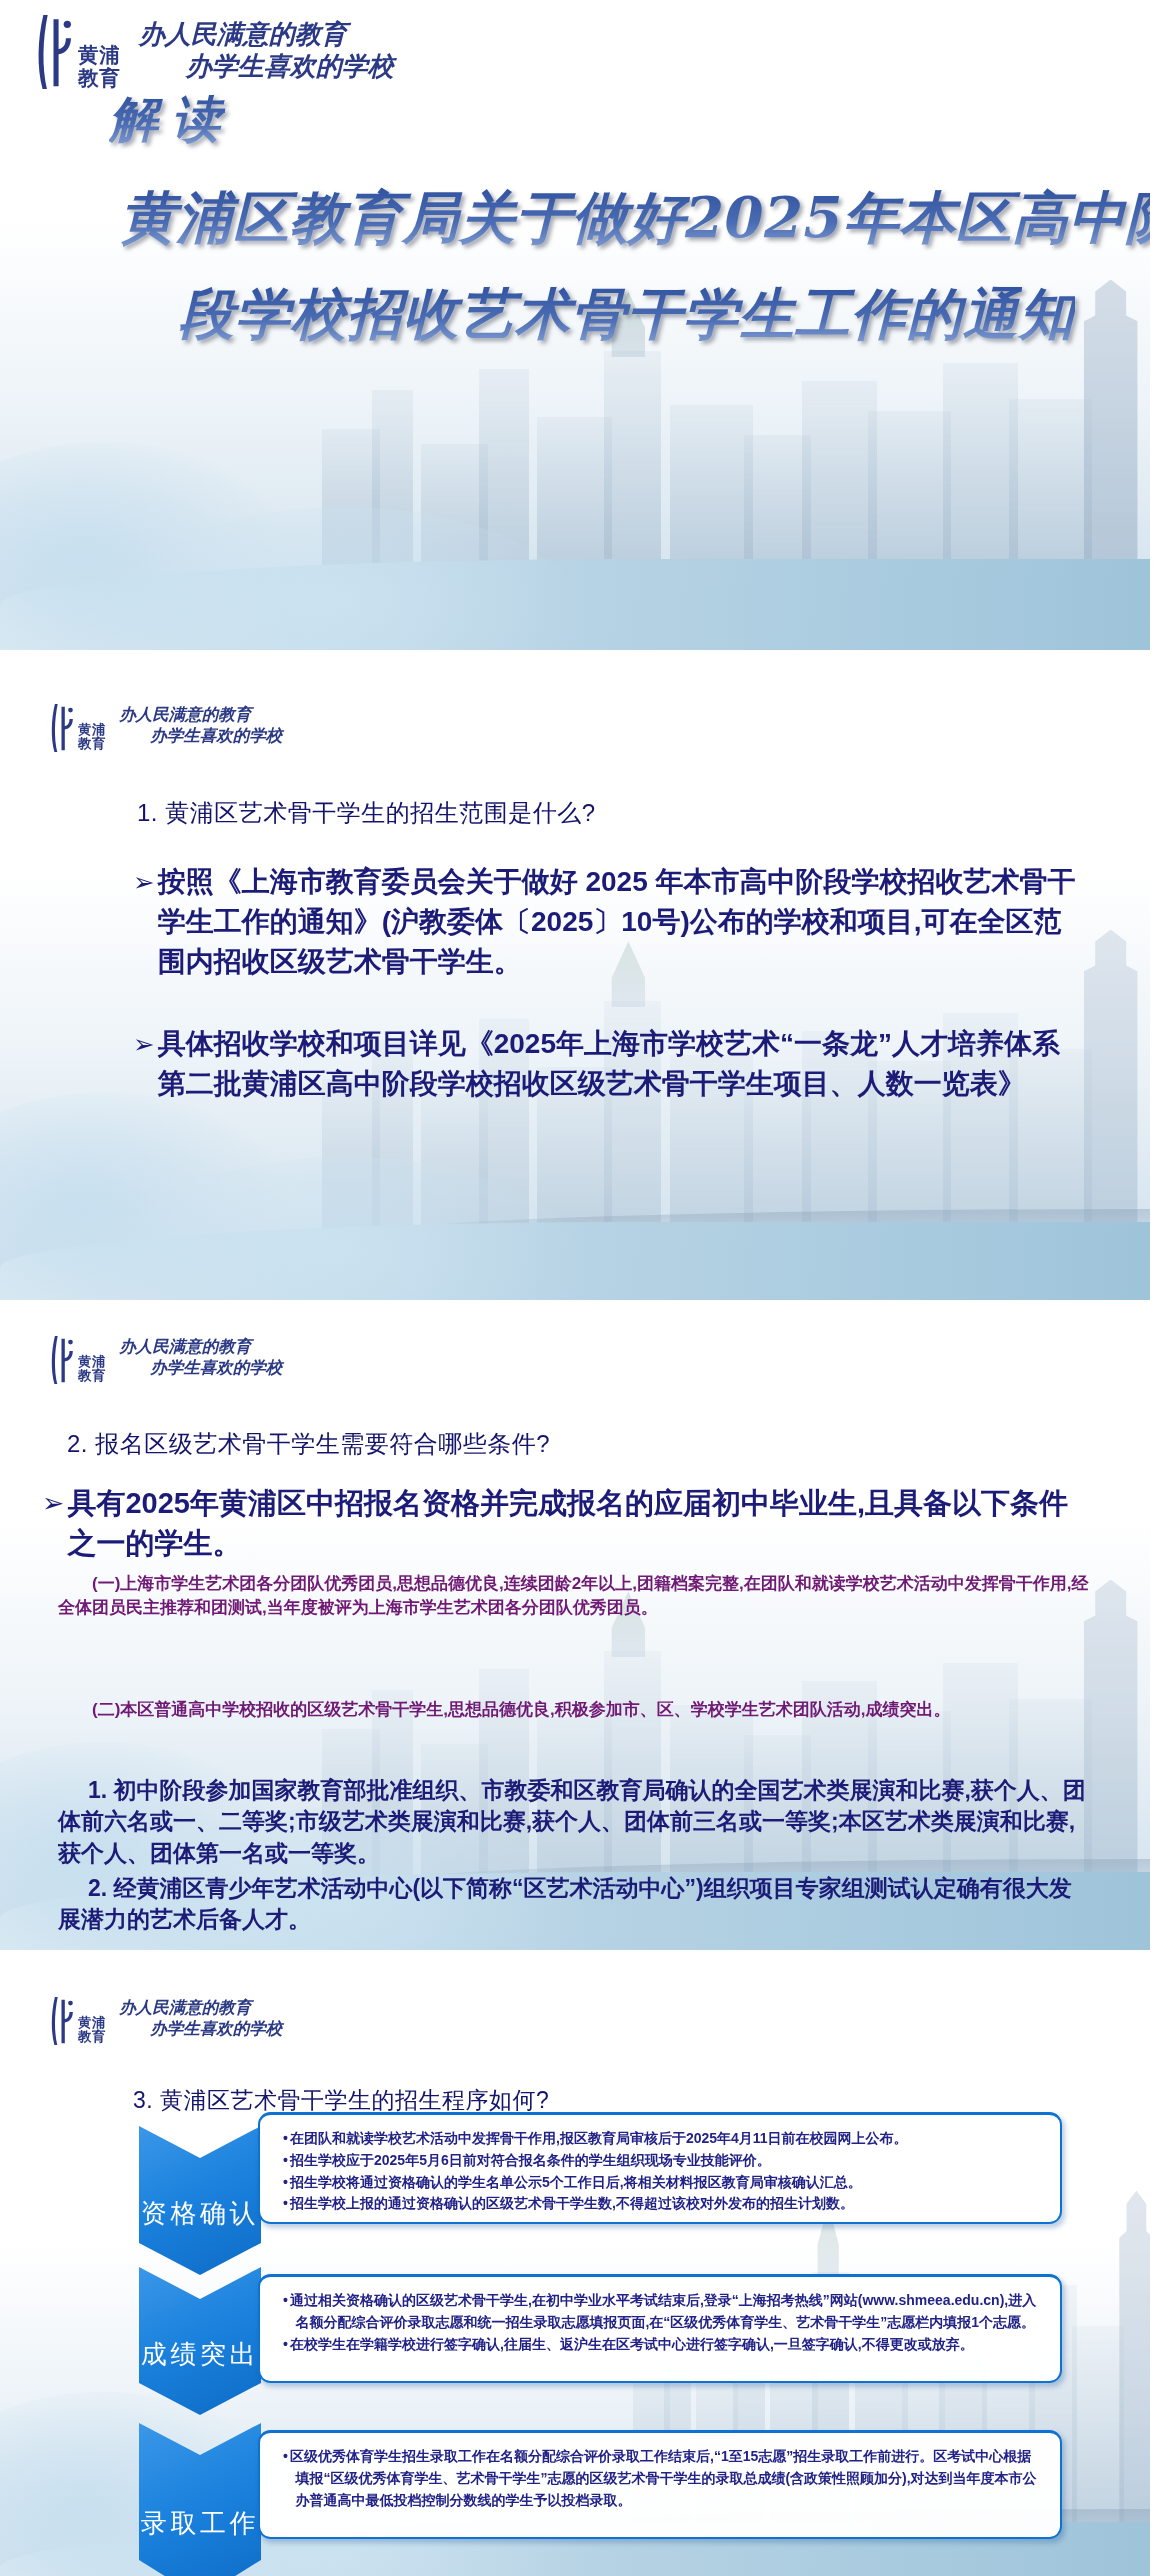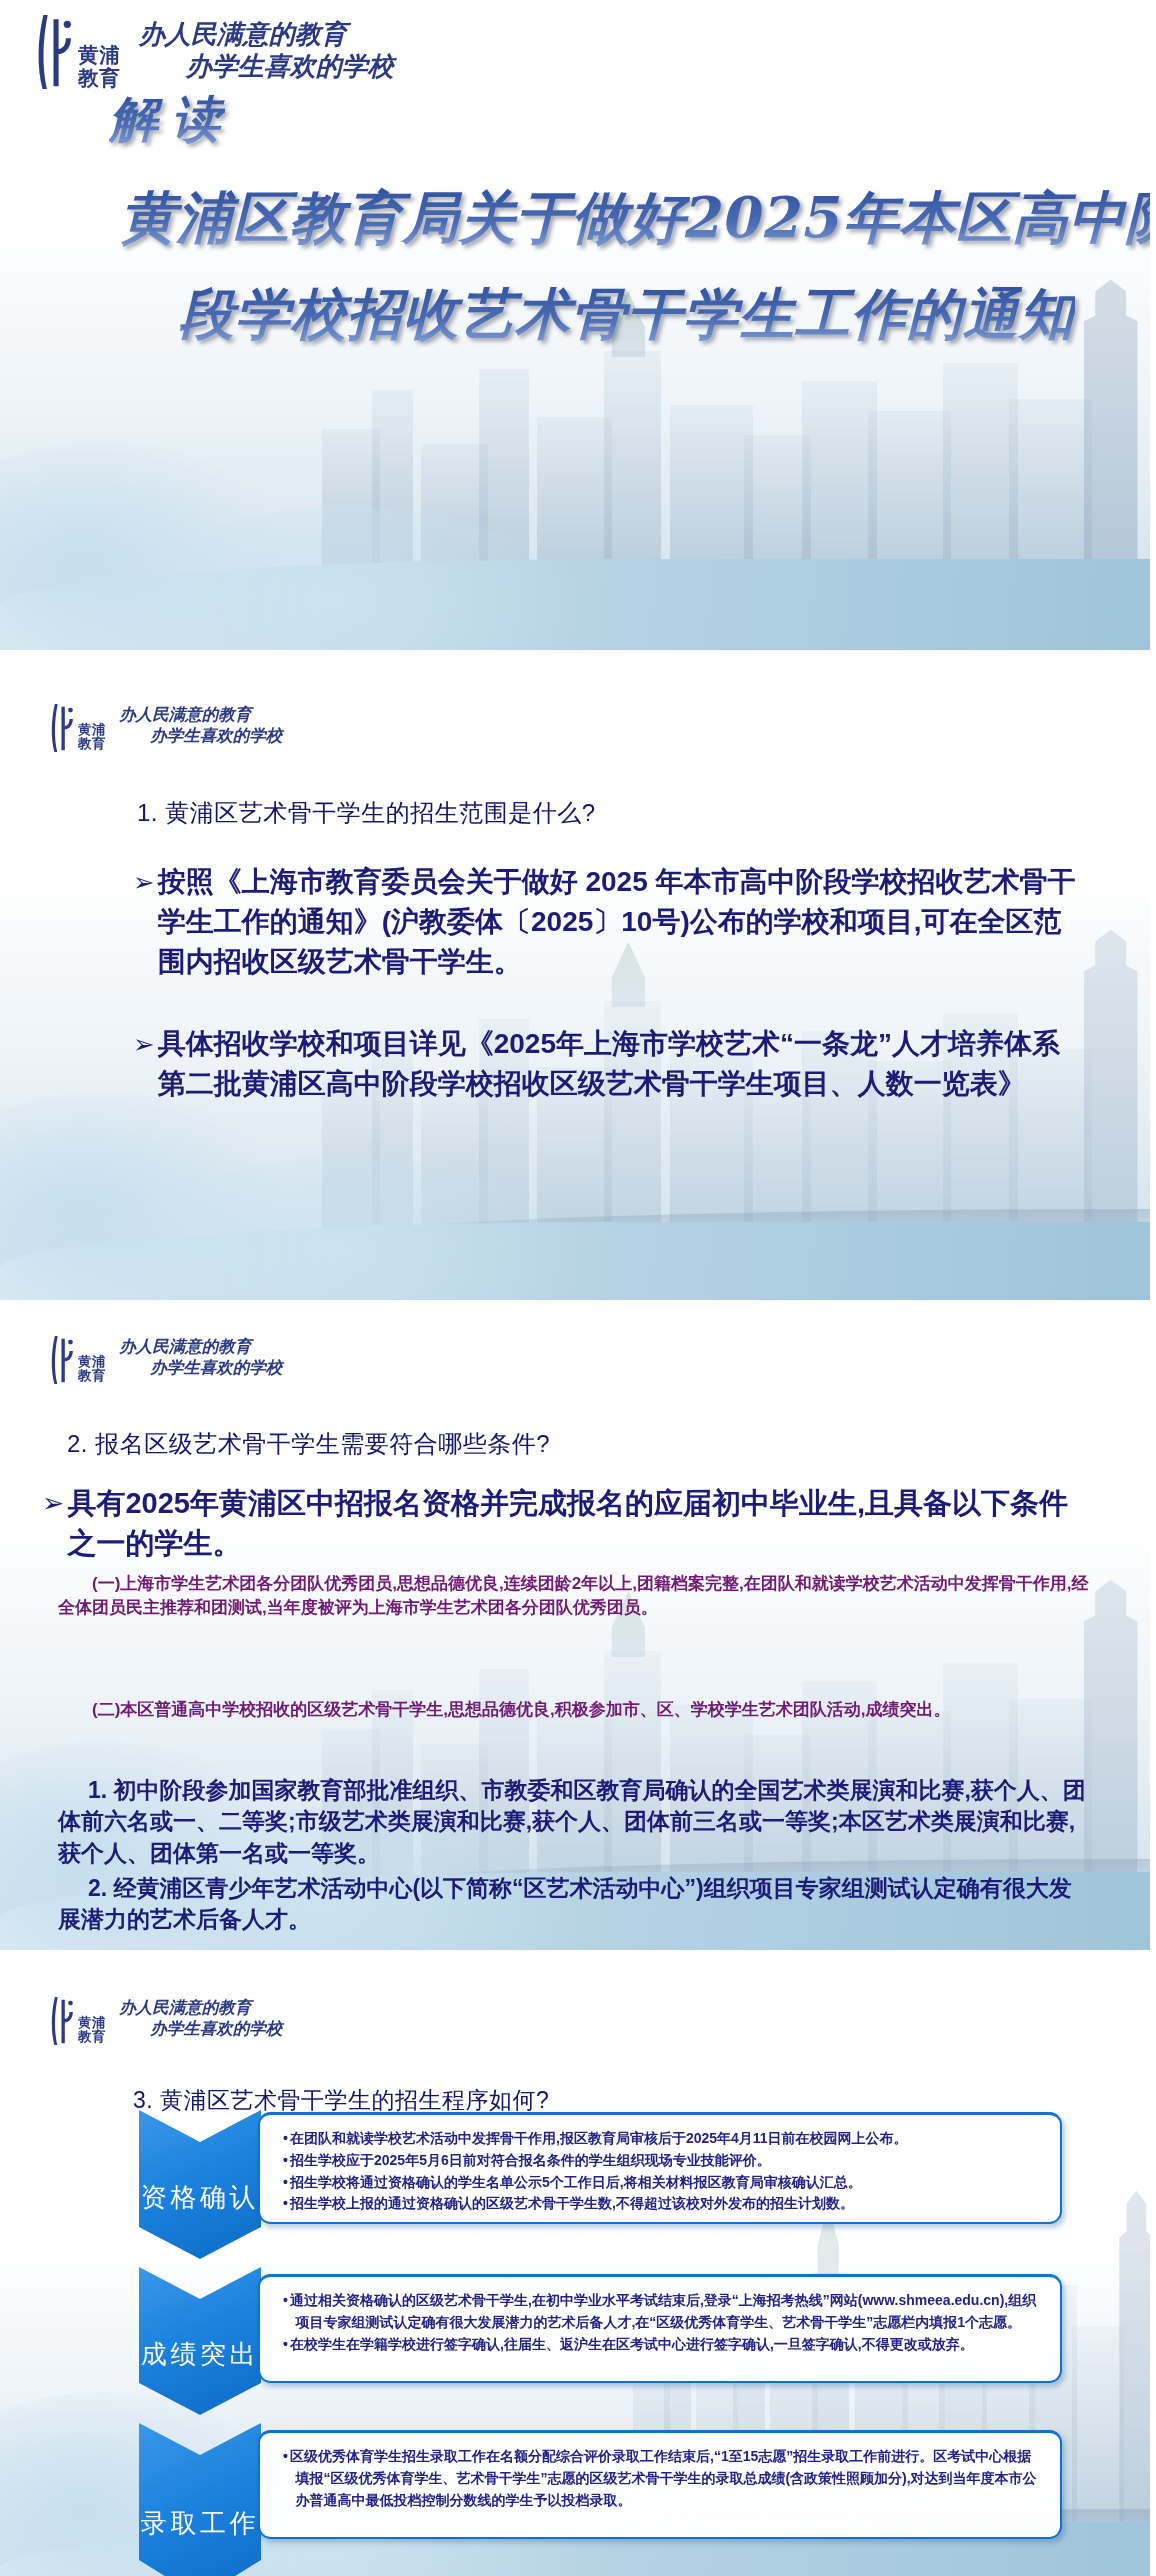--- a/index.html
+++ b/index.html
@@ -95,21 +95,21 @@
   .s3-i1 { top:475px; }
   .s3-i2 { top:573px; }
 
   
   .s4-h { left:133px; top:135px; font-size:23px; }
   .chev { position:absolute; left:139px; width:122px; display:flex; align-items:center; justify-content:center;
     background:linear-gradient(155deg,#3b97e8 0%, #1b82dd 45%, #0d6cc8 100%);
     color:#ffffff; font-weight:400; font-size:26px; letter-spacing:3.6px; white-space:nowrap;
     clip-path:polygon(0 0, 50% var(--notch), 100% 0, 100% calc(100% - var(--tip)), 50% 100%, 0 calc(100% - var(--tip))); }
   .chev span { transform:translateY(13.4px); }
-  .chev1 { top:160px; height:149px; --notch:32px; --tip:32px; }
+  .chev1 { top:176px; height:149px; --notch:32px; --tip:32px; }
   .chev2 { top:317px; height:148px; --notch:32px; --tip:32px; }
   .chev3 { top:473px; height:175px; --notch:32px; --tip:38px; }
   .pbox { position:absolute; left:258px; width:804px; background:rgba(255,255,255,.97);
     border:2.6px solid #0e72d2; border-top-width:3.6px; border-radius:12.4px;
     box-shadow:2.1px 3.1px 5.2px rgba(21,82,150,.28); padding:13.4px 23px 9.3px 23px; }
   .pbox1 { top:162px; height:112px; }
   .pbox2 { top:324px; height:109px; }
   .pbox3 { top:480px; height:109px; }
   .pbox p { color:#232387; font-weight:700; font-size:14px; line-height:1.55;
     padding-left:12.4px; text-indent:-12.4px; }
@@ -318,21 +318,21 @@
     <p><span class="dot">•</span><span>在团队和就读学校艺术活动中发挥骨干作用,报区教育局审核后于2025年4月11日前在校园网上公布。</span></p>
     <p><span class="dot">•</span><span>招生学校应于2025年5月6日前对符合报名条件的学生组织现场专业技能评价。</span></p>
     <p><span class="dot">•</span><span>招生学校将通过资格确认的学生名单公示5个工作日后,将相关材料报区教育局审核确认汇总。</span></p>
     <p><span class="dot">•</span><span>招生学校上报的通过资格确认的区级艺术骨干学生数,不得超过该校对外发布的招生计划数。</span></p>
   </div>
 
   <div class="chev chev2">
     <span>成绩突出</span>
   </div>
   <div class="pbox pbox2">
-    <p><span class="dot">•</span><span>通过相关资格确认的区级艺术骨干学生,在初中学业水平考试结束后,登录“上海招考热线”网站(www.shmeea.edu.cn),组织项目专家组测试认定确有很大发展潜力的艺术后备人才,在“区级优秀体育学生、艺术骨干学生”志愿栏内填报1个志愿。</span></p>
+    <p><span class="dot">•</span><span>通过相关资格确认的区级艺术骨干学生,在初中学业水平考试结束后,登录“上海招考热线”网站(www.shmeea.edu.cn),进入名额分配综合评价录取志愿和统一招生录取志愿填报页面,在“区级优秀体育学生、艺术骨干学生”志愿栏内填报1个志愿。</span></p>
     <p><span class="dot">•</span><span>在校学生在学籍学校进行签字确认,往届生、返沪生在区考试中心进行签字确认,一旦签字确认,不得更改或放弃。</span></p>
   </div>
 
   <div class="chev chev3">
     <span>录取工作</span>
   </div>
   <div class="pbox pbox3">
     <p><span class="dot">•</span><span>区级优秀体育学生招生录取工作在名额分配综合评价录取工作结束后,“1至15志愿”招生录取工作前进行。区考试中心根据填报“区级优秀体育学生、艺术骨干学生”志愿的区级艺术骨干学生的录取总成绩(含政策性照顾加分),对达到当年度本市公办普通高中最低投档控制分数线的学生予以投档录取。</span></p>
   </div>
 </section>

